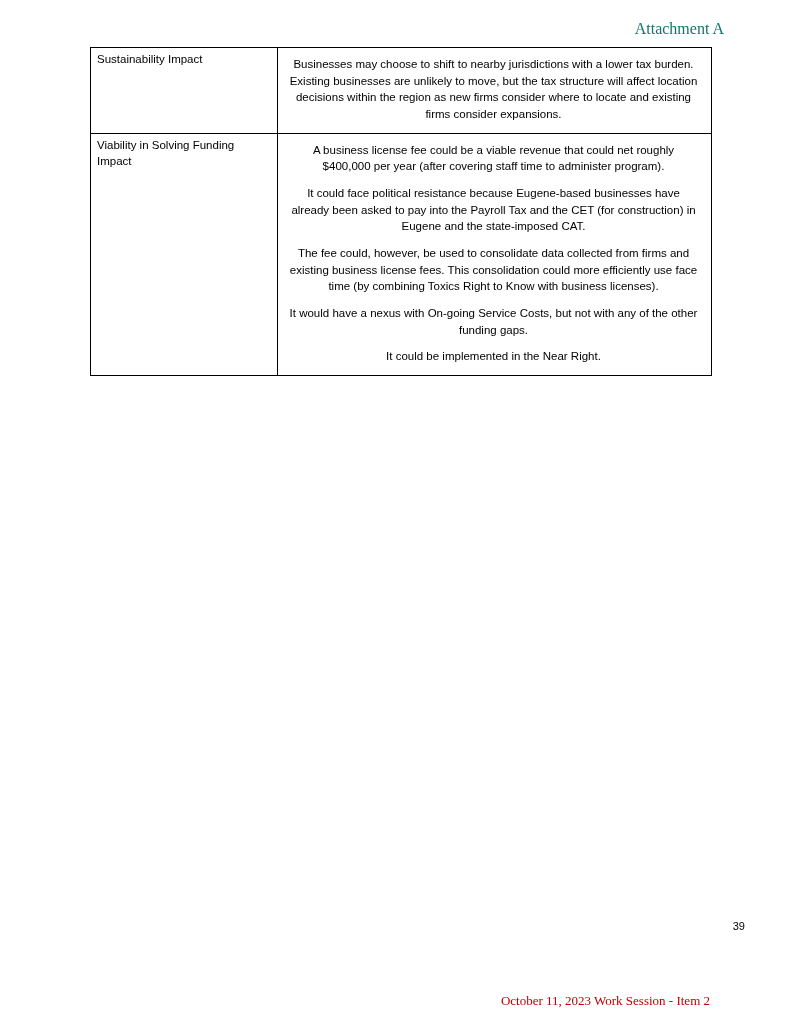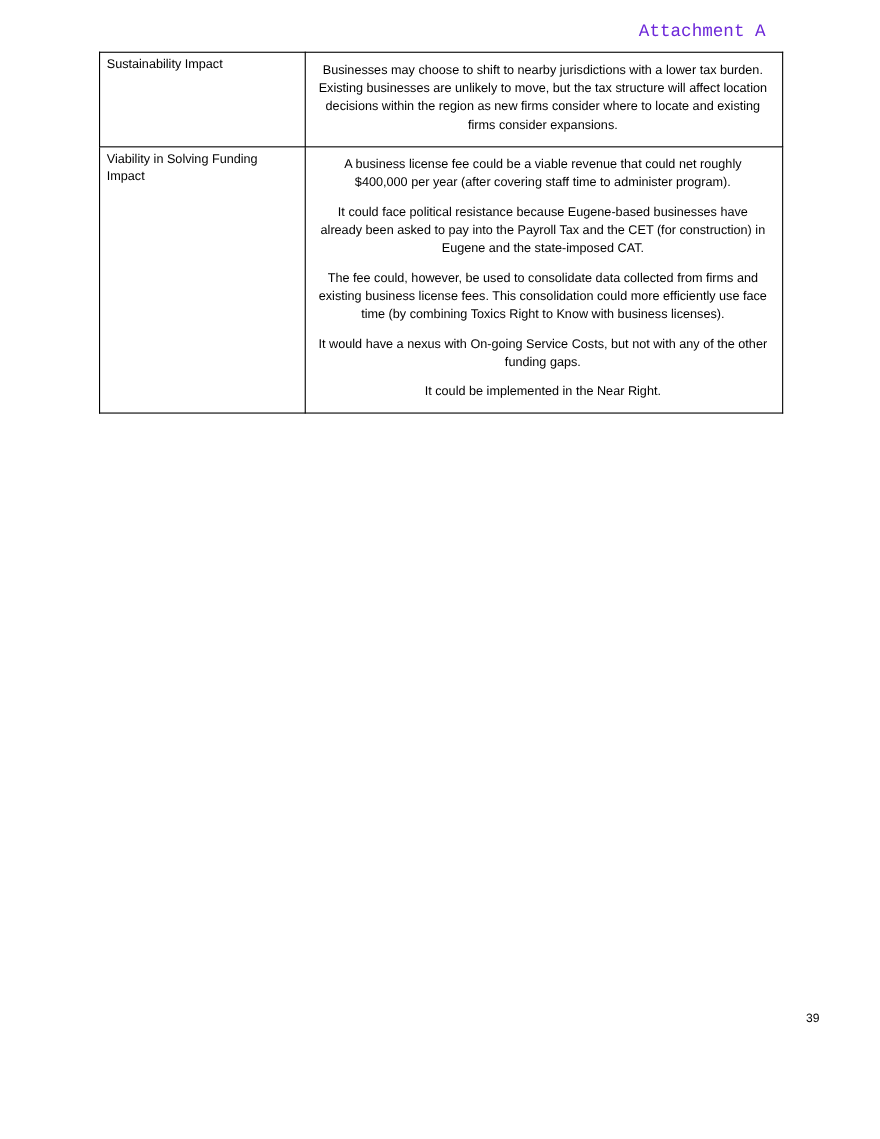--- a/index.html
+++ b/index.html
@@ -12,24 +12,24 @@
     width: 800px;
     height: 1035px;
     background: #ffffff;
     font-family: "Liberation Sans", sans-serif;
     color: #000000;
     overflow: hidden;
   }
   .attachment-header {
     position: absolute;
     top: 20px;
-    right: 104px;
-    font-family: Liberation Mono, monospace;
+    right: 76px;
+    font-family: Liberation Serif, serif;
     font-size: 16px;
-    color: #6d28d9;
+    color: #0f766e;
   }
   table.info-table {
     position: absolute;
     left: 90px;
     top: 47px;
     width: 622px;
     border-collapse: collapse;
     table-layout: fixed;
     border-radius: 18px;
   }
@@ -103,14 +103,15 @@
             <p>It could be implemented in the Near Right.</p>
           </td>
         </tr>
       </tbody>
   </table>
 
   <div class="page-number">39</div>
 
   <div class="footer-agenda">CC Agenda Page 169</div>
 
+  <div class="footer-session" style="color: rgb(192, 0, 0);">October 11, 2023 Work Session - Item 2</div>
 
 </div>
 
 </body></html>

